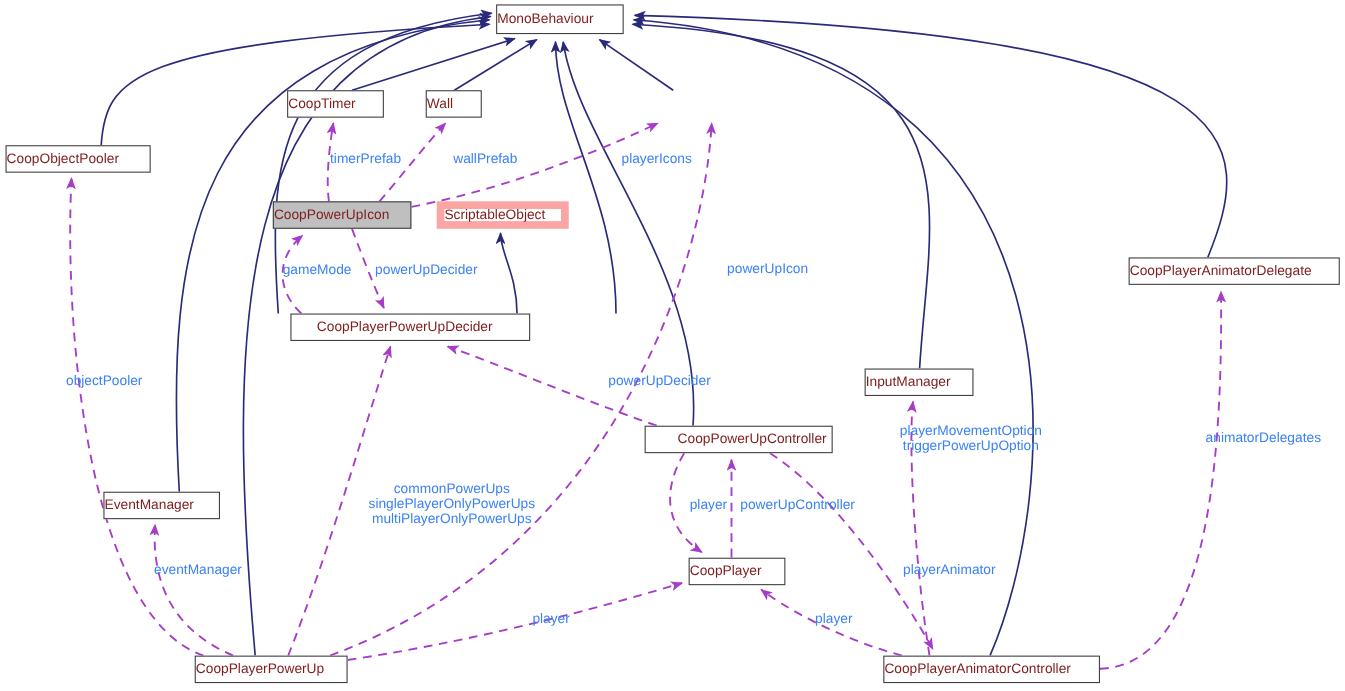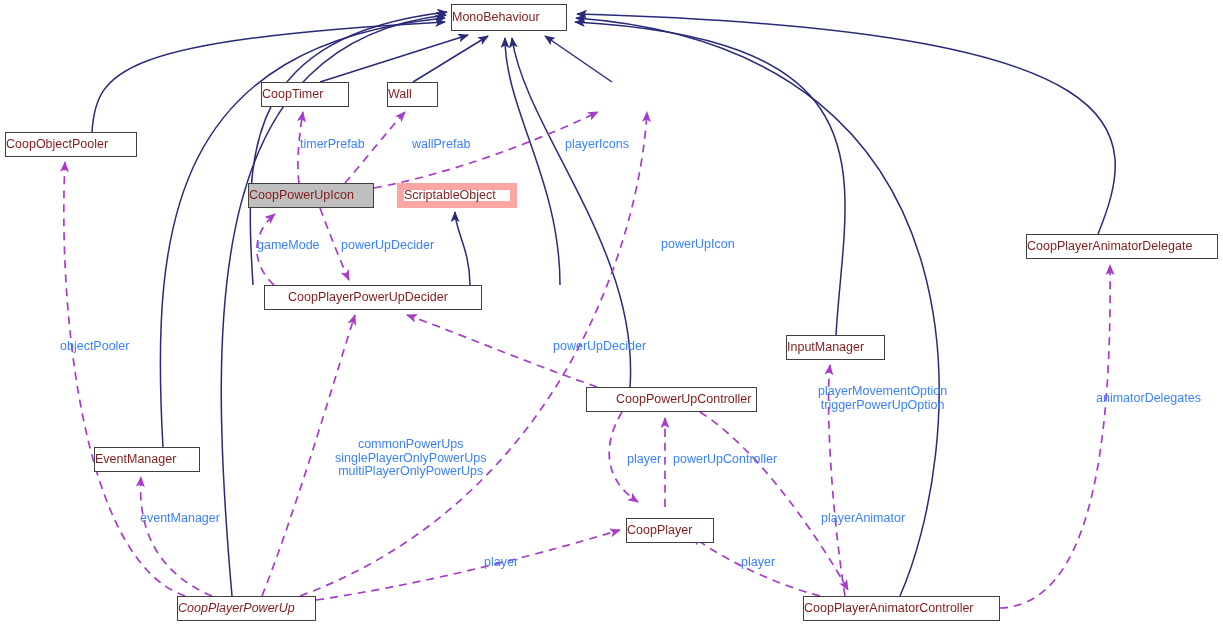--- a/index.html
+++ b/index.html
@@ -134,24 +134,24 @@
     </div>
   <div class="node" style="left:786px;top:335px;width:99px;height:25px;">
       <span>InputManager</span>
     </div>
   <div class="node" style="left:586px;top:387px;width:171px;height:25px;padding-left:29px;">
       <span>CoopPowerUpController</span>
     </div>
   <div class="node" style="left:94px;top:447px;width:106px;height:25px;">
       <span>EventManager</span>
     </div>
-  <div class="node" style="left:626px;top:518px;width:88px;height:25px;">
+  <div class="node" style="left:626px;top:507px;width:88px;height:25px;">
       <span>CoopPlayer</span>
     </div>
-  <div class="node" style="left:177px;top:596px;width:139px;height:25px;font-style:italic;">
+  <div class="node" style="left:177px;top:596px;width:139px;height:25px;">
       <span>CoopPlayerPowerUp</span>
     </div>
   <div class="node" style="left:803px;top:596px;width:197px;height:25px;">
       <span>CoopPlayerAnimatorController</span>
     </div>
 
   <div class="elabel" style="left:300px;top:138px;">timerPrefab</div>
   <div class="elabel" style="left:412px;top:138px;">wallPrefab</div>
   <div class="elabel" style="left:565px;top:138px;">playerIcons</div>
   <div class="elabel" style="left:257px;top:239px;">gameMode</div>

